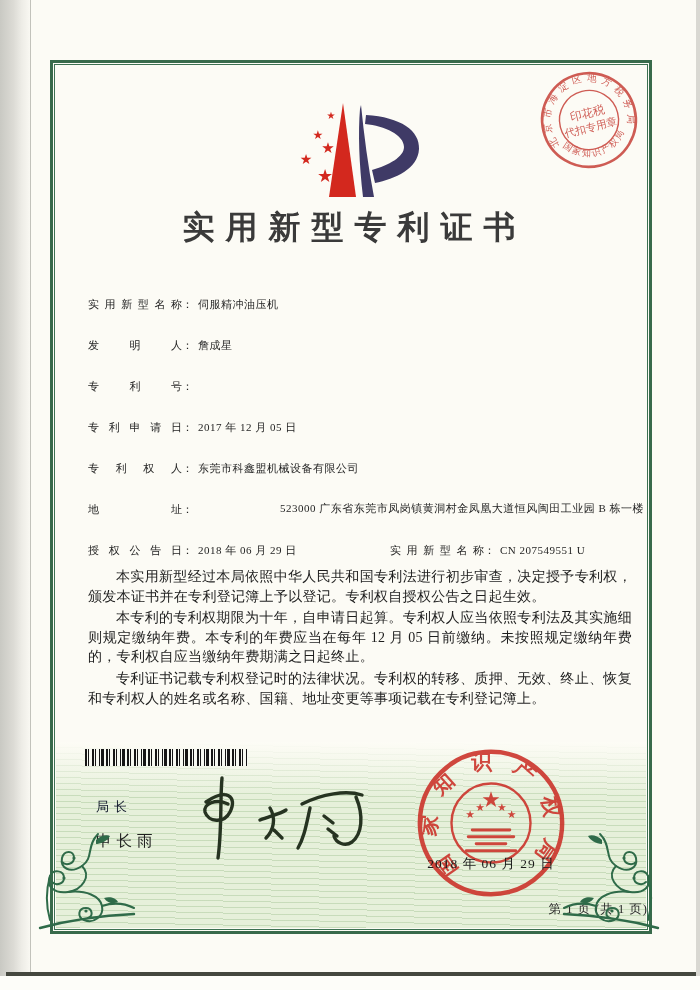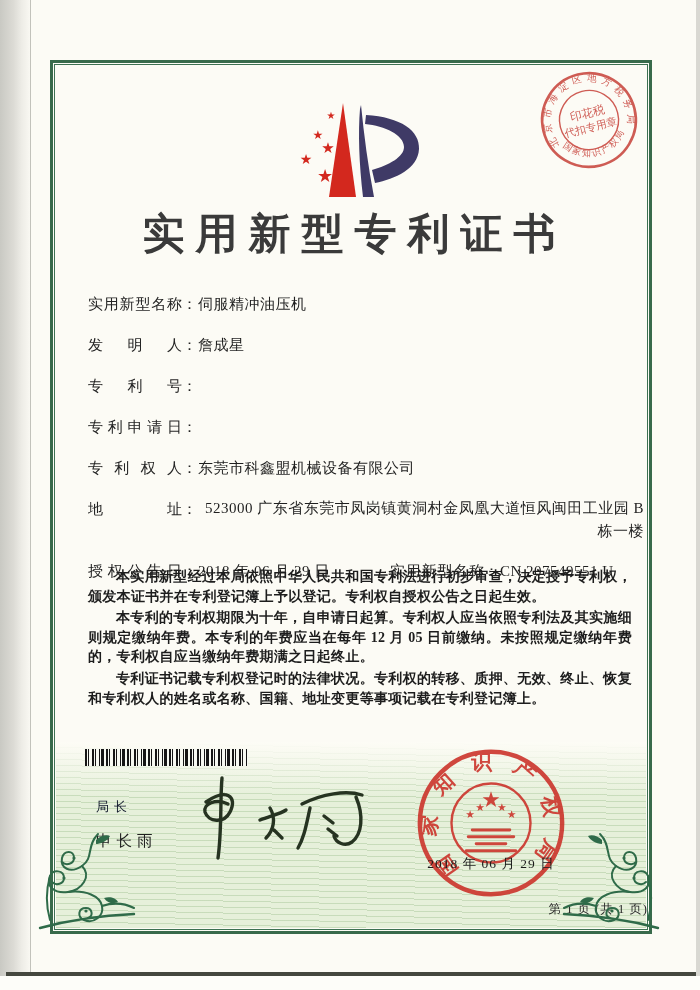--- a/index.html
+++ b/index.html
@@ -17,32 +17,32 @@
   .frame-inner{position:absolute;inset:1px;border:1px solid #3d7152;}
   
   .band{position:absolute;left:3px;right:3px;bottom:3px;height:186px;background-color:#e6f0da;
      background-image:repeating-linear-gradient(1.2deg,rgba(128,172,112,.30) 0 1px,rgba(255,255,255,0) 1px 6px);}
   .band-fade{position:absolute;left:0;right:0;top:0;height:55px;
      background:linear-gradient(to bottom,#fdfcf6 0%,rgba(253,252,246,0) 100%);}
   
   .cert-no{position:absolute;left:76px;top:103px;font-size:15.5px;letter-spacing:3px;color:#252525;}
   .logo{position:absolute;left:277px;top:98px;}
   .stamp{position:absolute;left:533px;top:64px;transform:rotate(-14deg);opacity:.82;}
-  .title{position:absolute;left:50px;top:206px;width:598px;text-align:center;font-size:42px;
+  .title{position:absolute;left:50px;top:206px;width:598px;text-align:center;font-size:32px;
      font-weight:600;letter-spacing:11px;padding-left:11px;box-sizing:border-box;color:#3a3a3a;}
-  .fields{position:absolute;left:88px;top:292px;width:556px;font-size:15px;}
+  .fields{position:absolute;left:88px;top:292px;width:556px;font-size:11px;}
   .frow{display:flex;margin-bottom:16px;line-height:25px;position:relative;}
   .flabel{display:inline-block;width:94px;text-align:justify;text-align-last:justify;flex:0 0 94px;color:#242424;}
   .fcolon{flex:0 0 16px;}
   .fvalue{flex:1;letter-spacing:.5px;color:#1f1f1f;}
   .frow.addr .fvalue{max-width:455px;line-height:23px;text-align:right;}
   .frow.grant .pair2{position:absolute;left:302px;top:0;display:flex;}
   .paras{position:absolute;left:88px;top:567px;width:552px;font-size:14px;line-height:19.6px;
      text-align:justify;color:#1d1d1d;}
-  .paras p{margin:0 8px 2px 0;text-indent:2em;letter-spacing:.3px;font-weight:bold;}
+  .paras p{margin:0 8px 2px 0;text-indent:2em;letter-spacing:.3px;}
   .barcode{position:absolute;left:85px;top:749px;width:163px;height:17px;background:
      repeating-linear-gradient(90deg,#161616 0 2px,#f7f9f2 2px 3px,#161616 3px 4px,#f7f9f2 4px 7px,
      #161616 7px 9px,#f7f9f2 9px 10px,#161616 10px 11px,#f7f9f2 11px 14px,#161616 14px 15px,
      #f7f9f2 15px 16px,#161616 16px 19px,#f7f9f2 19px 21px);}
   .officer-title{position:absolute;left:96px;top:798px;font-size:13px;letter-spacing:5px;color:#0f172a;}
   .officer-name{position:absolute;left:96px;top:831px;font-size:15.5px;letter-spacing:5px;color:#202020;}
   .signature{position:absolute;left:192px;top:768px;}
   .seal{position:absolute;left:407px;top:739px;}
   .seal-date{position:absolute;left:420px;top:855px;width:142px;text-align:center;font-size:13.5px;
      letter-spacing:1px;color:#1b1b1b;z-index:5;}
@@ -146,20 +146,21 @@
       <span class="fcolon">：</span>
       <span class="fvalue">詹成星</span>
     </div>
     <div class="frow">
       <span class="flabel">专利号</span>
       <span class="fcolon">：</span>
     </div>
     <div class="frow">
       <span class="flabel">专利申请日</span>
       <span class="fcolon">：</span>
+      <span class="fvalue">2017 年 12 月 05 日</span>
     </div>
     <div class="frow">
       <span class="flabel">专利权人</span>
       <span class="fcolon">：</span>
       <span class="fvalue">东莞市科鑫盟机械设备有限公司</span>
     </div>
     <div class="frow addr">
       <span class="flabel">地址</span>
       <span class="fcolon">：</span>
       <span class="fvalue">523000 广东省东莞市凤岗镇黄洞村金凤凰大道恒风闽田工业园 B 栋一楼</span>

